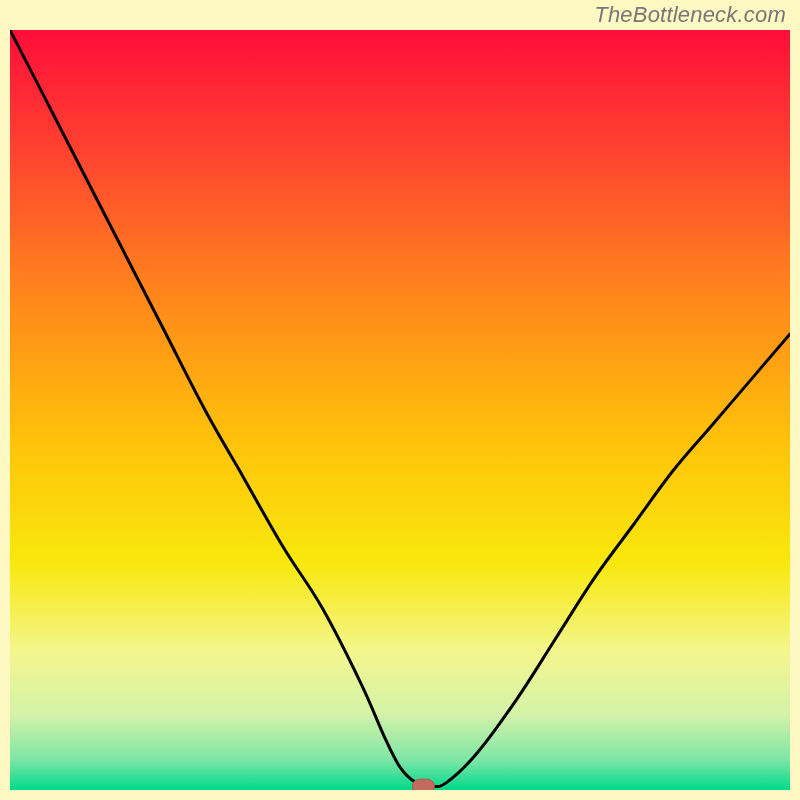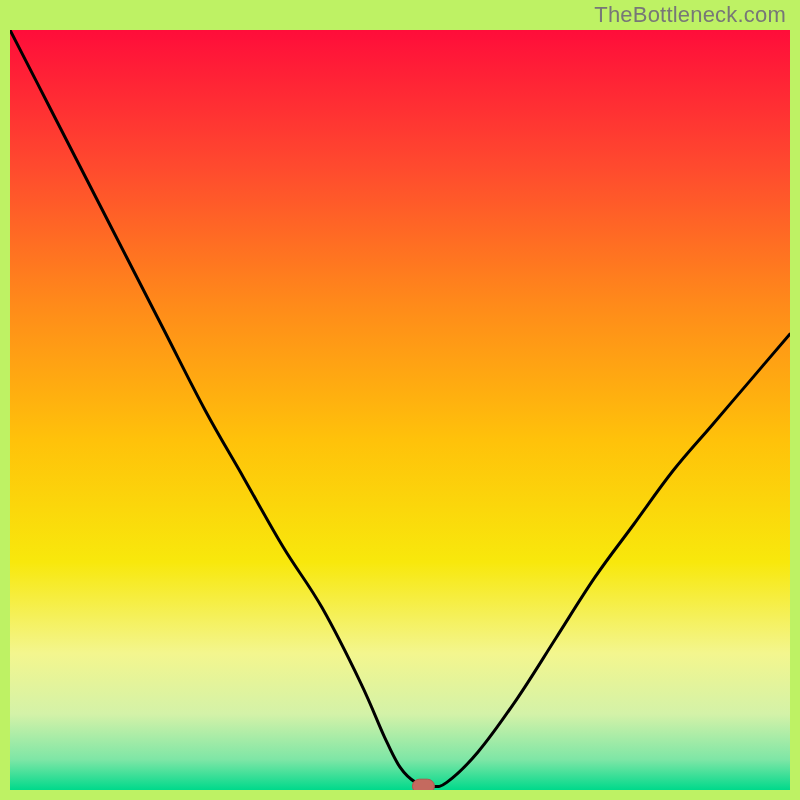--- a/index.html
+++ b/index.html
@@ -6,23 +6,24 @@
     margin: 0;
     padding: 0;
     width: 800px;
     height: 800px;
     overflow: hidden;
     font-family: Arial, Helvetica, sans-serif;
   }
   .frame {
     width: 800px;
     height: 800px;
-    background: #bef264;
+    background: #fef9c3;
     position: relative;
     box-sizing: border-box;
+    font-style: italic;
   }
   .watermark {
     position: absolute;
     top: 2px;
     right: 14px;
     color: #777;
     font-size: 22px;
     font-weight: 500;
     letter-spacing: 0.2px;
     user-select: none;

